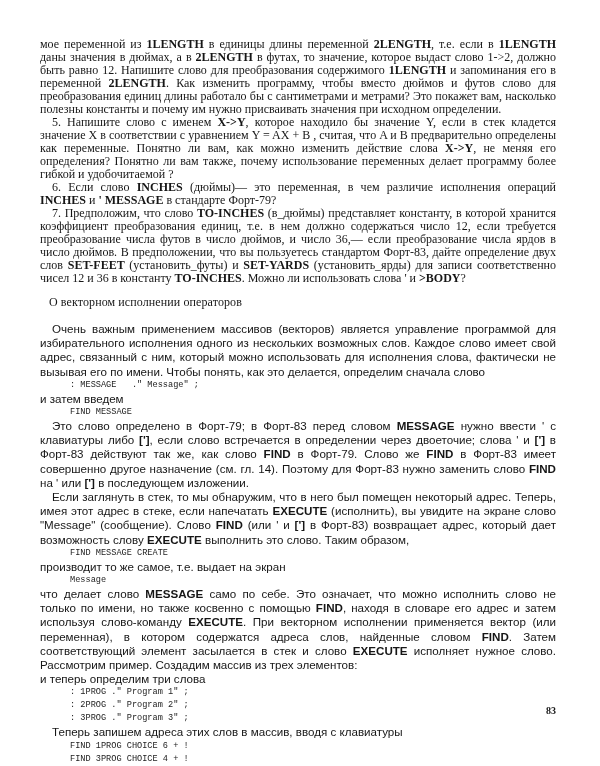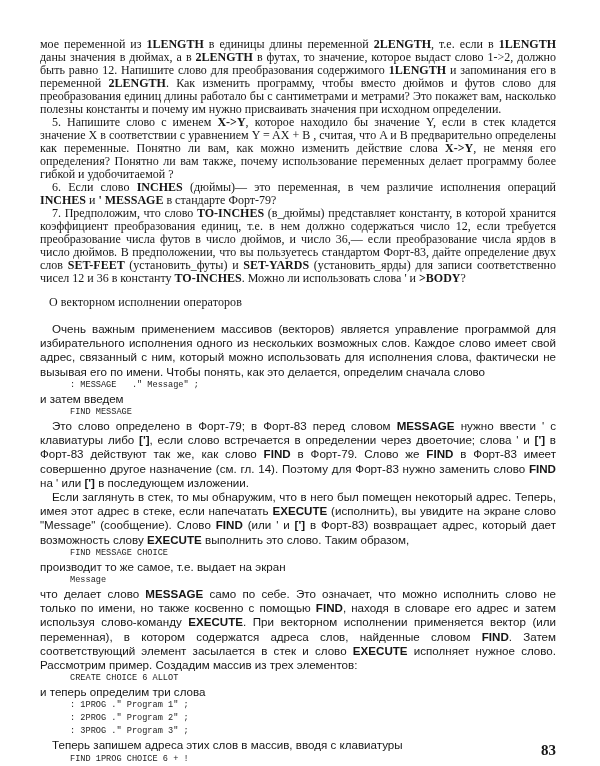--- a/index.html
+++ b/index.html
@@ -5,45 +5,44 @@
   html, body { margin: 0; padding: 0; background: #ffffff; }
   body { width: 600px; height: 766px; position: relative; overflow: hidden; color: #161616; }
   .page { position: absolute; left: 40px; top: 38px; width: 516px; }
   .small { font-family: "Liberation Serif", serif; font-size: 12px; line-height: 13px; text-align: justify; margin: 0; }
   .small.indent { text-indent: 12px; }
   .heading { font-family: "Liberation Serif", serif; font-size: 12px; font-weight: normal; margin: 10px 0 12px 9px; letter-spacing: 0.1px; }
   .body { font-family: Liberation Sans, sans-serif; font-size: 11.6px; line-height: 14.2px; text-align: justify; margin: 0; }
   .body.indent { text-indent: 12px; }
   .code { font-family: "Liberation Mono", monospace; font-size: 8.6px; line-height: 13px; margin: 0; white-space: pre; padding-left: 30px; color: #222; }
   b { font-weight: bold; }
-  .pageno { position: absolute; right: 44px; top: 742px; font-family: "Liberation Serif", serif; font-size: 15px; font-weight: bold; }
+  .pageno { position: absolute; right: 44px; top: 705px; font-family: "Liberation Serif", serif; font-size: 10px; font-weight: bold; }
 </style>
 </head>
 <body>
 
 <div class="page">
   <div id="exercises">
       <p class="small">мое переменной из <b>1LENGTH</b> в единицы длины переменной <b>2LENGTH</b>, т.е. если в <b>1LENGTH</b> даны значения в дюймах, а в <b>2LENGTH</b> в футах, то значение, которое выдаст слово 1-&gt;2, должно быть равно 12. Напишите слово для преобразования содержимого <b>1LENGTH</b> и запоминания его в переменной <b>2LENGTH</b>. Как изменить программу, чтобы вместо дюймов и футов слово для преобразования единиц длины работало бы с сантиметрами и метрами? Это покажет вам, насколько полезны константы и почему им нужно присваивать значения при исходном определении.</p>
       <p class="small indent">5. Напишите слово с именем <b>X-&gt;Y</b>, которое находило бы значение Y, если в стек кладется значение X в соответствии с уравнением Y = AX + B , считая, что A и B предварительно определены как переменные. Понятно ли вам, как можно изменить действие слова <b>X-&gt;Y</b>, не меняя его определения? Понятно ли вам также, почему использование переменных делает программу более гибкой и удобочитаемой ?</p>
       <p class="small indent">6. Если слово <b>INCHES</b> (дюймы)— это переменная, в чем различие исполнения операций <b>INCHES</b> и <b>' MESSAGE</b> в стандарте Форт-79?</p>
       <p class="small indent">7. Предположим, что слово <b>TO-INCHES</b> (в_дюймы) представляет константу, в которой хранится коэффициент преобразования единиц, т.е. в нем должно содержаться число 12, если требуется преобразование числа футов в число дюймов, и число 36,— если преобразование числа ярдов в число дюймов. В предположении, что вы пользуетесь стандартом Форт-83, дайте определение двух слов <b>SET-FEET</b> (установить_футы) и <b>SET-YARDS</b> (установить_ярды) для записи соответственно чисел 12 и 36 в константу <b>TO-INCHES</b>. Можно ли использовать слова ' и <b>&gt;BODY</b>?</p>
     </div>
   <h2 class="heading">О векторном исполнении операторов</h2>
   <div id="content">
       <p class="body indent">Очень важным применением массивов (векторов) является управление программой для избирательного исполнения одного из нескольких возможных слов. Каждое слово имеет свой адрес, связанный с ним, который можно использовать для исполнения слова, фактически не вызывая его по имени. Чтобы понять, как это делается, определим сначала слово</p>
       <pre class="code">: MESSAGE   ." Message" ;</pre>
       <p class="body">и затем введем</p>
       <pre class="code">FIND MESSAGE</pre>
       <p class="body indent">Это слово определено в Форт-79; в Форт-83 перед словом <b>MESSAGE</b> нужно ввести ' с клавиатуры либо <b>[']</b>, если слово встречается в определении через двоеточие; слова ' и <b>[']</b> в Форт-83 действуют так же, как слово <b>FIND</b> в Форт-79. Слово же <b>FIND</b> в Форт-83 имеет совершенно другое назначение (см. гл. 14). Поэтому для Форт-83 нужно заменить слово <b>FIND</b> на ' или <b>[']</b> в последующем изложении.</p>
       <p class="body indent">Если заглянуть в стек, то мы обнаружим, что в него был помещен некоторый адрес. Теперь, имея этот адрес в стеке, если напечатать <b>EXECUTE</b> (исполнить), вы увидите на экране слово "Message" (сообщение). Слово <b>FIND</b> (или ' и <b>[']</b> в Форт-83) возвращает адрес, который дает возможность слову <b>EXECUTE</b> выполнить это слово. Таким образом,</p>
-      <pre class="code">FIND MESSAGE CHOICE</pre>
+      <pre class="code">FIND MESSAGE CREATE</pre>
       <p class="body">производит то же самое, т.е. выдает на экран</p>
       <pre class="code">Message</pre>
       <p class="body">что делает слово <b>MESSAGE</b> само по себе. Это означает, что можно исполнить слово не только по имени, но также косвенно с помощью <b>FIND</b>, находя в словаре его адрес и затем используя слово-команду <b>EXECUTE</b>. При векторном исполнении применяется вектор (или переменная), в котором содержатся адреса слов, найденные словом <b>FIND</b>. Затем соответствующий элемент засылается в стек и слово <b>EXECUTE</b> исполняет нужное слово. Рассмотрим пример. Создадим массив из трех элементов:</p>
-      <pre class="code">CREATE CHOICE 6 ALLOT</pre>
       <p class="body">и теперь определим три слова</p>
       <pre class="code">: 1PROG ." Program 1" ;</pre>
       <pre class="code">: 2PROG ." Program 2" ;</pre>
       <pre class="code">: 3PROG ." Program 3" ;</pre>
       <p class="body indent">Теперь запишем адреса этих слов в массив, вводя с клавиатуры</p>
       <pre class="code">FIND 1PROG CHOICE 6 + !</pre>
       <pre class="code">FIND 3PROG CHOICE 4 + !</pre>
       <p class="body indent">Если теперь введем</p>
       <pre class="code">CHOICE 2 + @ EXECUTE</pre>
       <p class="body">на экране появится сообщение "Program2", т.е. было исполнено слово <b>2PROG</b>.</p>

